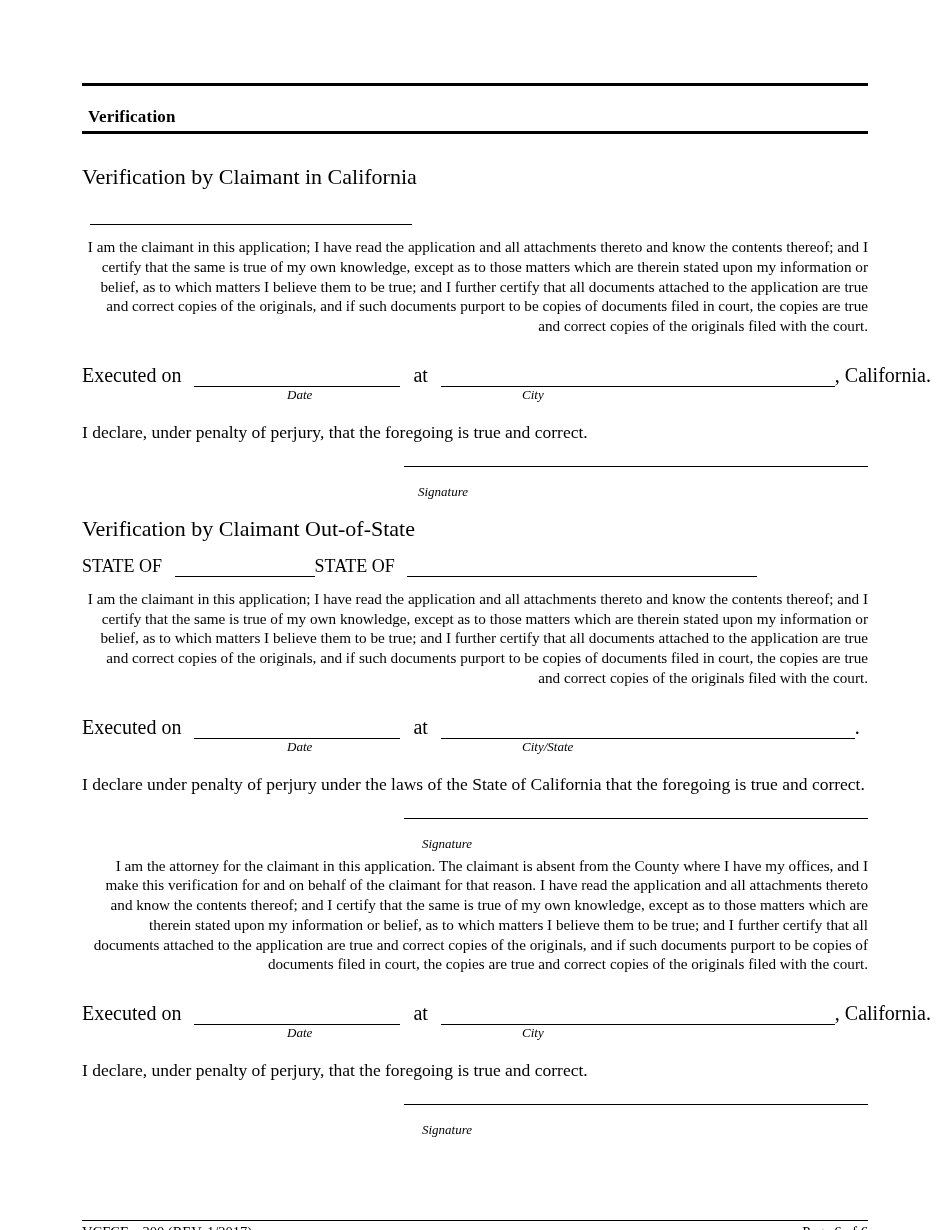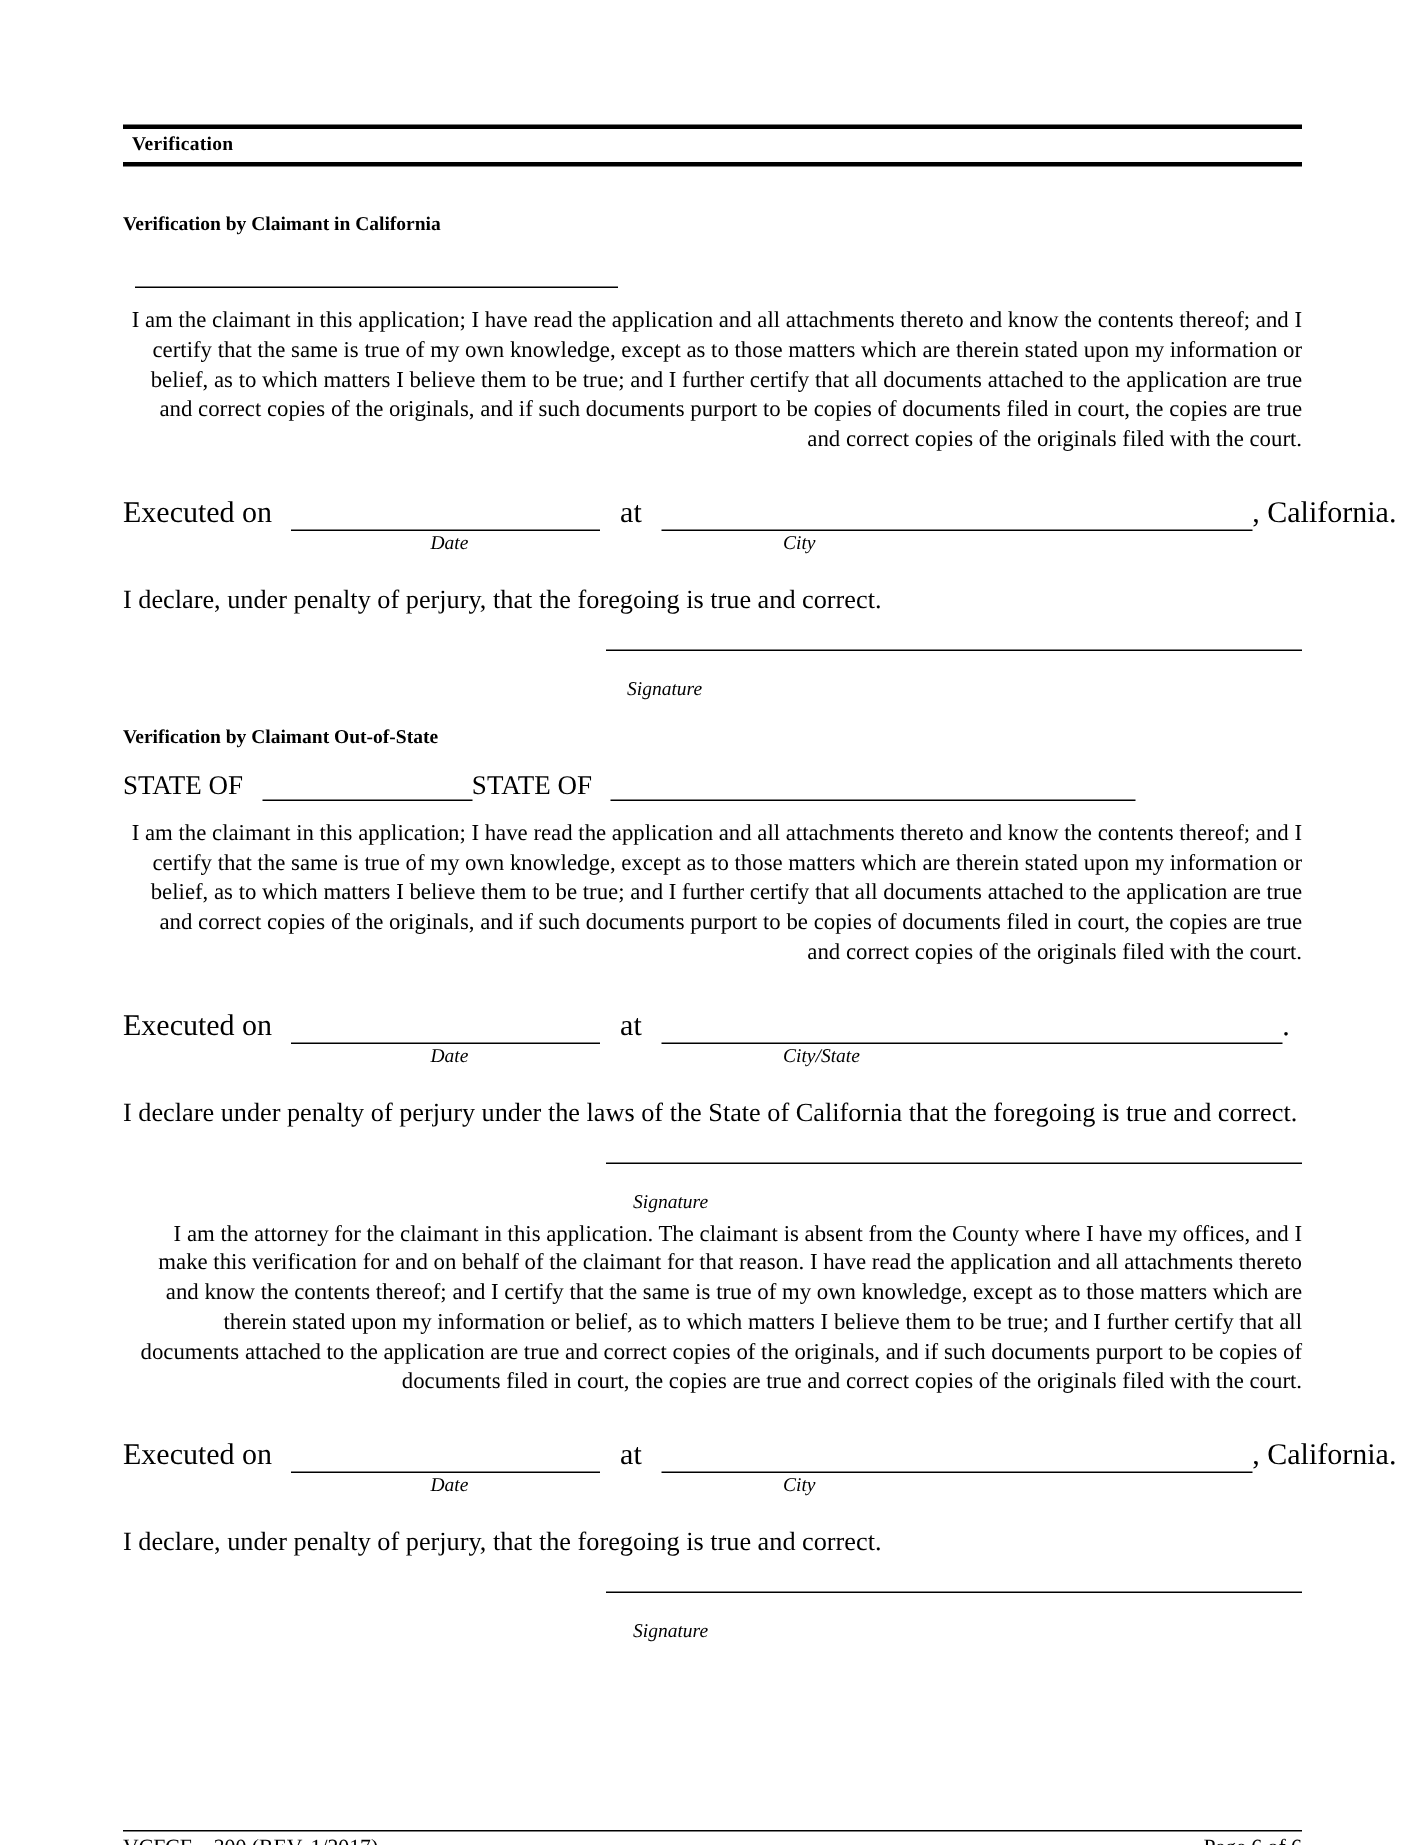--- a/index.html
+++ b/index.html
@@ -20,28 +20,28 @@
     width: 950px;
     height: 1230px;
     box-sizing: border-box;
     padding: 0 82px;
   }
   
   .section-header {
     margin-top: 83px;
     border-top: 3px solid #000;
     border-bottom: 3px solid #000;
-    padding: 2px 0 4px 6px;
+    padding: 21px 0 4px 6px;
     font-weight: bold;
-    font-size: 13px;
+    font-size: 17px;
     letter-spacing: 0.2px;
   }
   .sub-head {
-    font-weight: bold;
-    font-size: 13px;
+    font-weight: normal;
+    font-size: 22px;
     margin-top: 30px;
     margin-bottom: 14px;
   }
   .sub-head.tight {
     margin-top: 12px;
   }
   .state-line {
     font-size: 18px;
     margin-bottom: 12px;
     white-space: nowrap;

